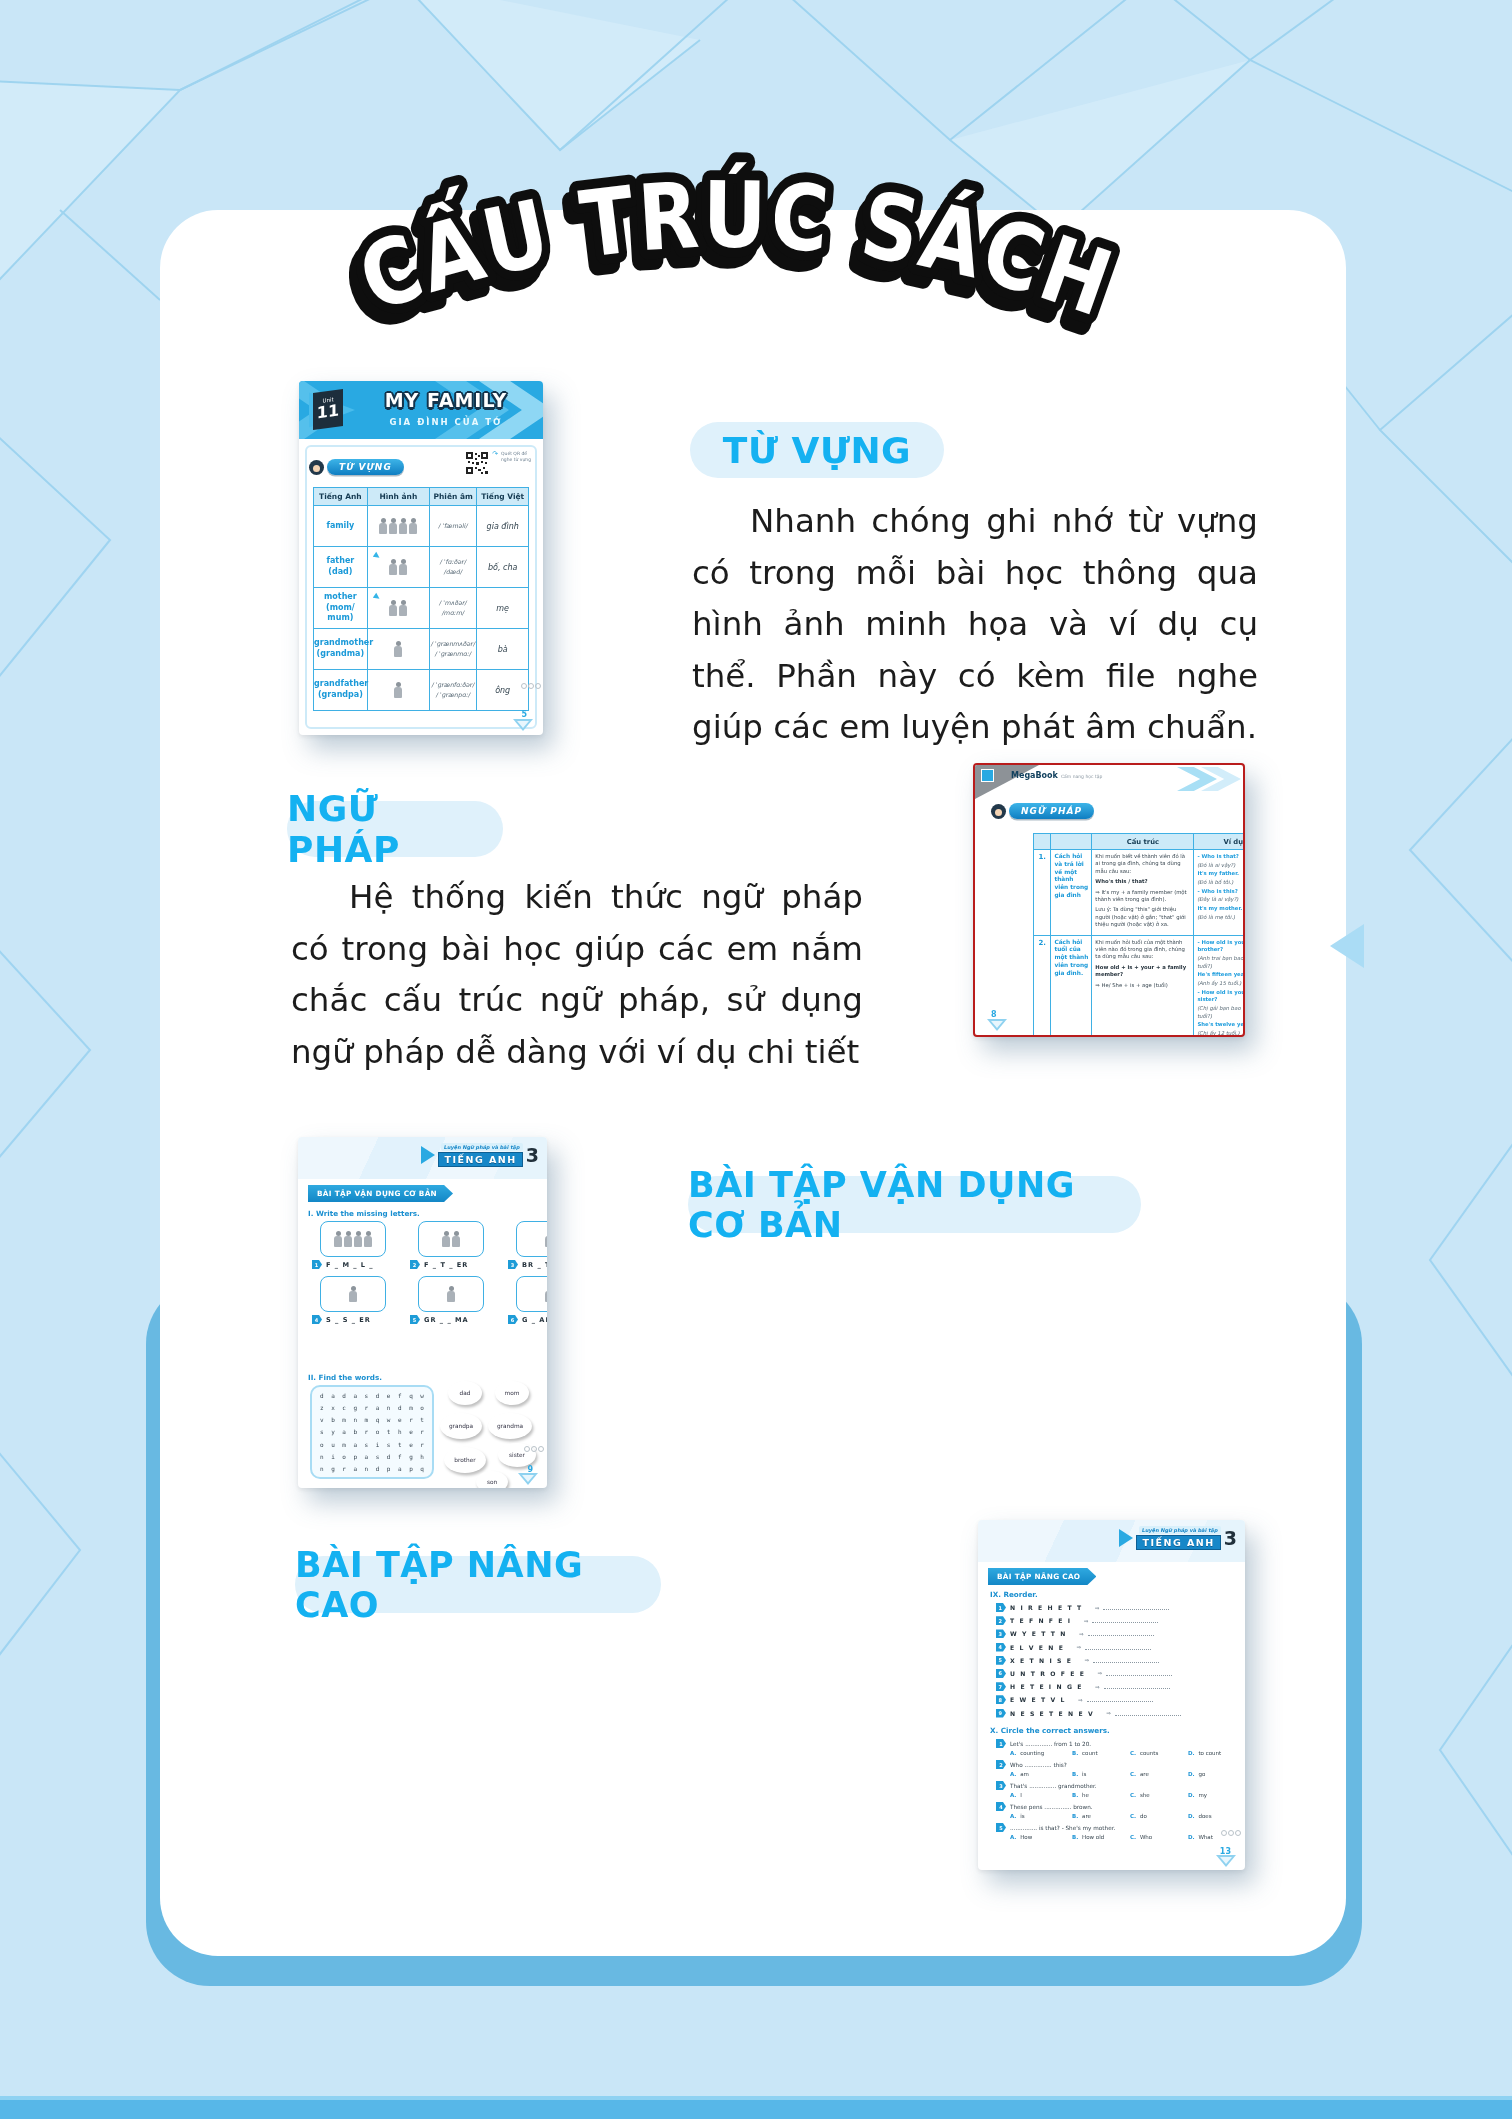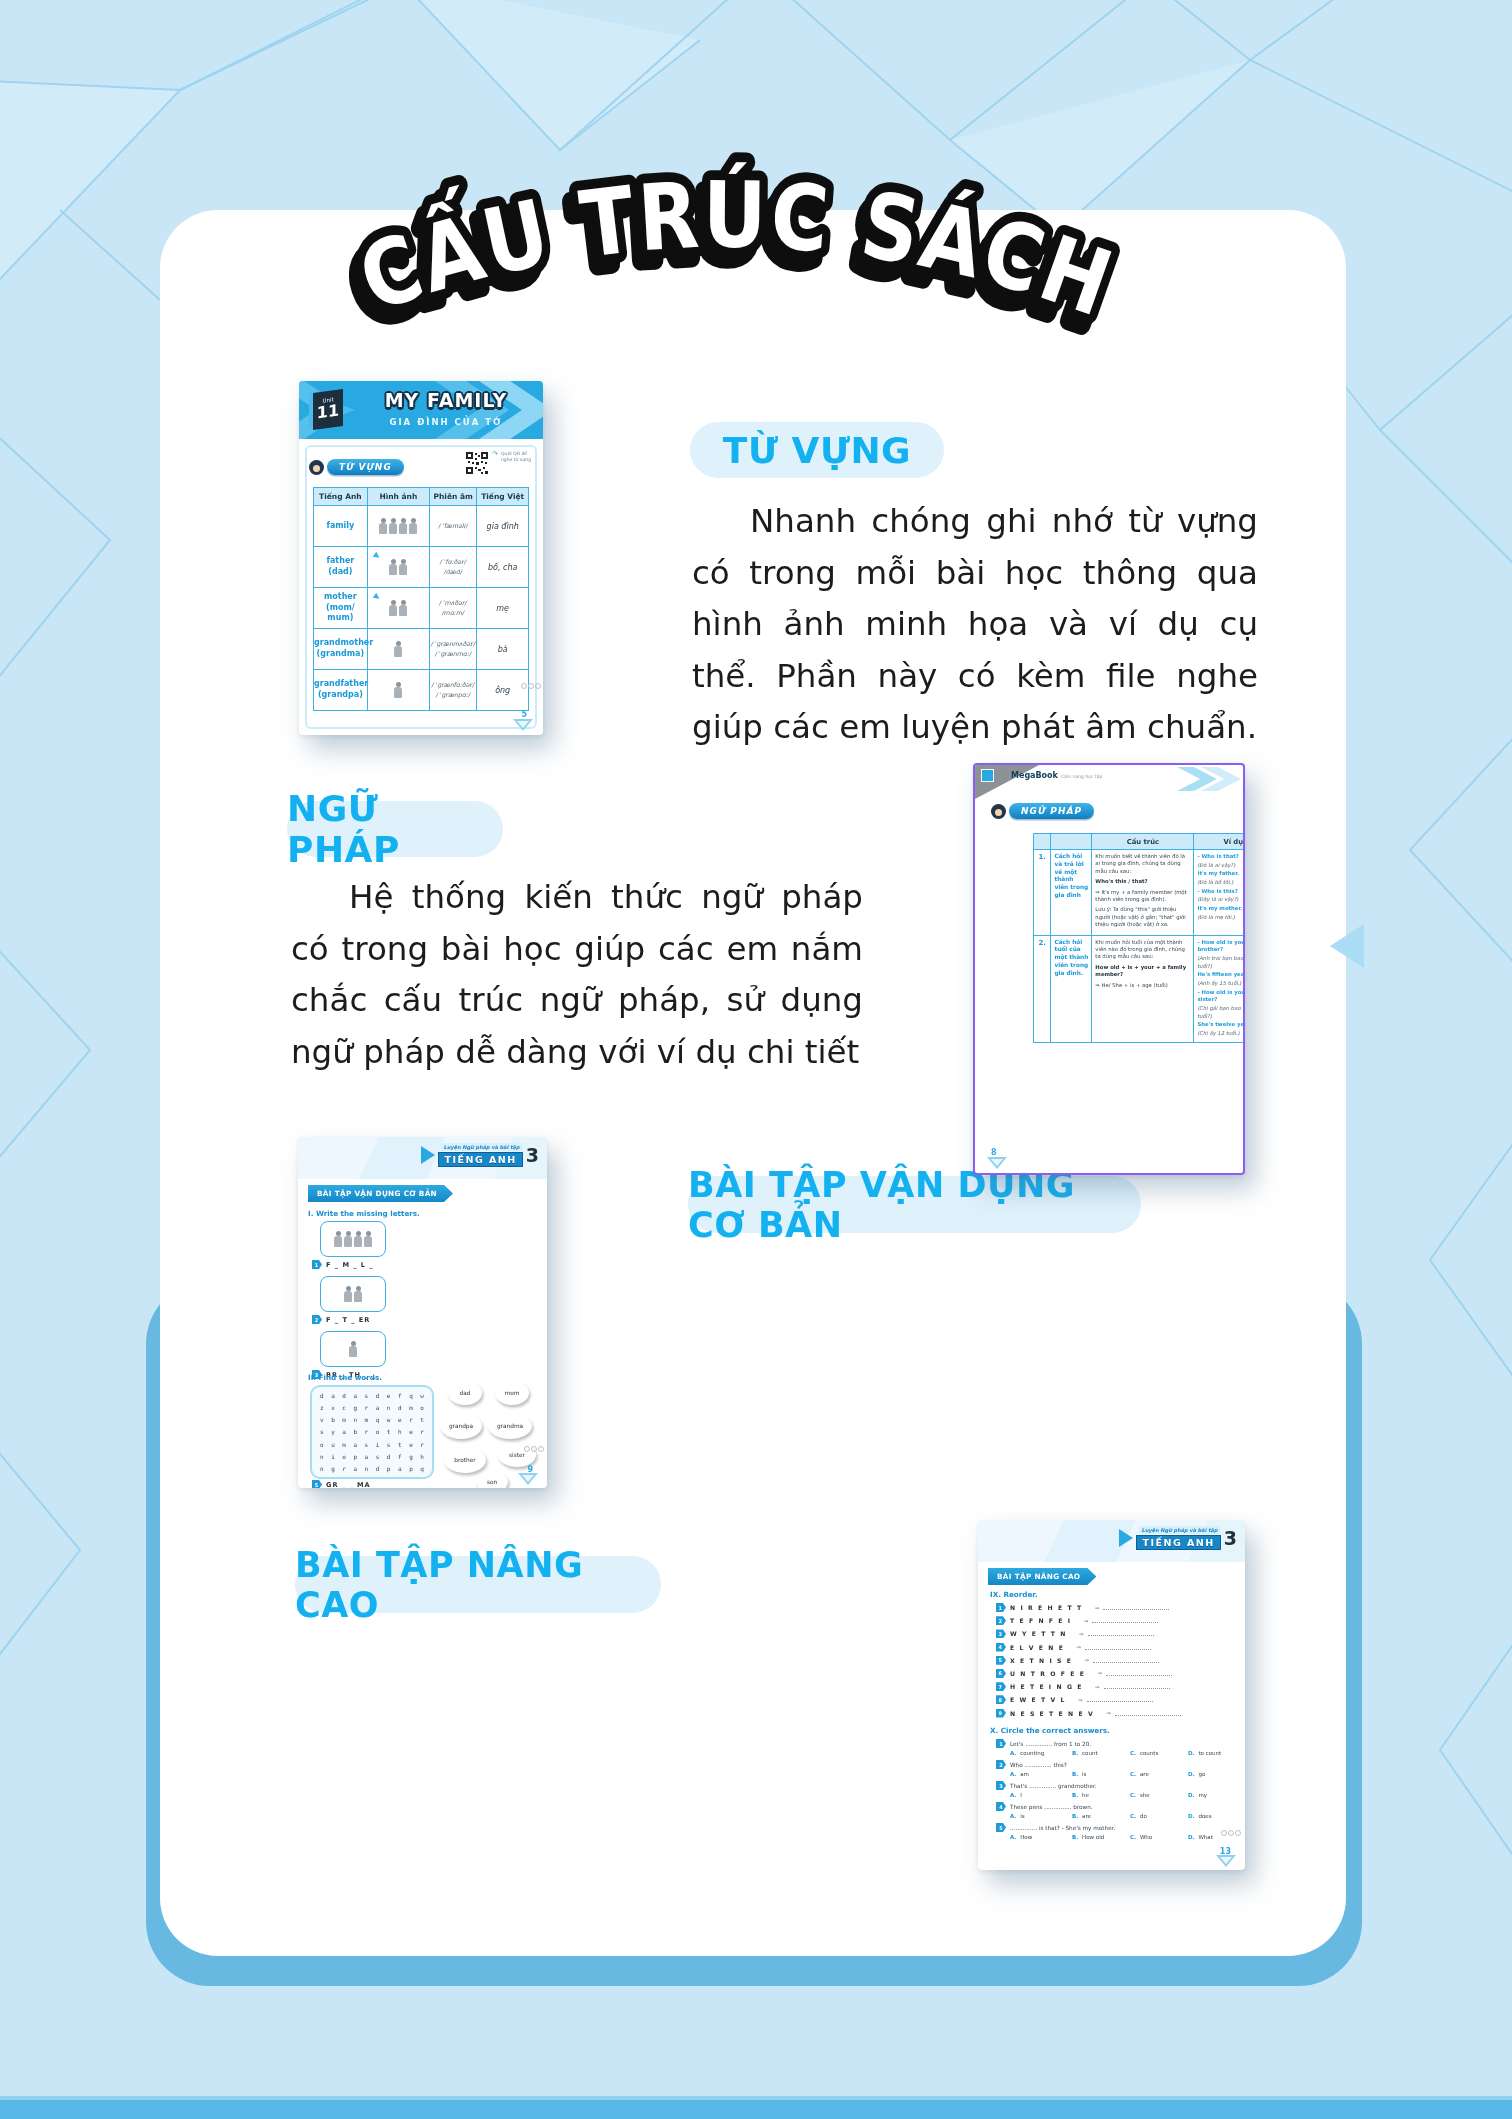--- a/index.html
+++ b/index.html
@@ -26,21 +26,21 @@
   .para{position:absolute;font-size:32.5px;line-height:51.5px;color:#1c1c1c;text-align:justify;text-indent:58px;}
   #para1{left:692px;top:496px;width:566px;}
   #para2{left:291px;top:872px;width:572px;}
   #para3{left:690px;top:1252px;width:568px;}
   #para4{left:298px;top:1630px;width:566px;}
 
   
   .thumb{position:absolute;background:#fff;box-shadow:10px 14px 26px rgba(70,110,140,.35),0 2px 4px rgba(0,0,0,.08);
          border-radius:4px;overflow:hidden;}
   #thumb1{left:299px;top:381px;width:244px;height:354px;}
-  #thumb2{left:973px;top:763px;width:272px;height:412px;border:2px solid #8b5cf6;box-sizing:border-box;}
+  #thumb2{left:973px;top:763px;width:272px;height:274px;border:2px solid #b91c1c;box-sizing:border-box;}
   #thumb3{left:298px;top:1137px;width:249px;height:351px;}
   #thumb4{left:978px;top:1520px;width:267px;height:350px;}
 
   
   .t1-header{position:absolute;left:0;top:0;right:0;height:58px;background:#29a9e2;overflow:hidden;}
   .chev{position:absolute;width:74px;height:58px;clip-path:polygon(0 0,42% 0,100% 50%,42% 100%,0 100%,58% 50%);}
   .chev.c1{right:-10px;top:0;background:#8ed7f4;}
   .chev.c2{right:34px;top:0;background:#55c0ec;}
   .chev.c3{left:-26px;top:0;background:#55c0ec;}
   .unit-badge{position:absolute;left:10px;top:6px;width:46px;height:46px;}
@@ -116,21 +116,21 @@
   .t3-lines{display:flex;flex-direction:column;align-items:flex-end;gap:1px;}
   .t3-small{font-size:5px;font-weight:bold;color:#1787c8;font-style:italic;background:#d9f0fb;padding:1px 3px;border-radius:2px;}
   .t3-main{font-size:9.5px;font-weight:900;color:#fff;background:#1787c8;padding:1px 5px;letter-spacing:1.5px;
            border:1px solid #0e5f93;text-shadow:0 1px 0 #0e5f93;}
   .t3-level{font-size:19px;font-weight:900;color:#22313c;line-height:1;}
   .banner{position:absolute;left:10px;height:17px;background:linear-gradient(180deg,#2fa9e0,#1387c6);color:#fff;font-weight:bold;
           font-size:7.3px;display:flex;align-items:center;padding:0 16px 0 9px;letter-spacing:.3px;
           clip-path:polygon(0 0,calc(100% - 9px) 0,100% 50%,calc(100% - 9px) 100%,0 100%);}
   .ex-title{position:absolute;font-size:7.2px;font-weight:bold;color:#1a8fd0;}
   #t3-banner{top:48px;} #t3-ex1{left:10px;top:72px;} #t3-ex2{left:10px;top:236px;}
-  #missing-items{position:absolute;left:14px;top:84px;width:222px;display:grid;grid-template-columns:1fr;column-gap:24px;row-gap:7px;}
+  #missing-items{position:absolute;left:14px;top:84px;width:222px;display:grid;grid-template-columns:1fr 1fr 1fr;column-gap:24px;row-gap:7px;}
   .mi{display:flex;flex-direction:column;}
   .mi-box{width:64px;height:34px;border:1.5px solid #3fb0e4;border-radius:8px;display:flex;align-items:center;justify-content:center;
           margin-left:8px;margin-bottom:3px;}
   .mi-ans{display:flex;align-items:center;gap:4px;font-size:6.6px;font-weight:bold;color:#26333d;letter-spacing:1px;}
   .flag{width:10px;height:9px;background:#1e9cd7;clip-path:polygon(0 0,70% 0,100% 50%,70% 100%,0 100%);color:#fff;font-size:5px;
         display:flex;align-items:center;justify-content:center;font-weight:bold;flex:none;}
   .ws-box{position:absolute;left:12px;top:248px;width:124px;height:94px;background:#f4fbff;border:2.5px solid #a8dcf4;border-radius:10px;
           padding:5px 8px;box-sizing:border-box;display:flex;flex-direction:column;justify-content:space-between;}
   .ws-row{display:flex;justify-content:space-between;font-family:"DejaVu Sans Mono","Liberation Mono",monospace;font-size:6px;color:#3c4a55;}
   .bubble{position:absolute;background:#fff;border-radius:50%;box-shadow:1.5px 2.5px 3px rgba(0,0,0,.25);display:flex;align-items:center;

